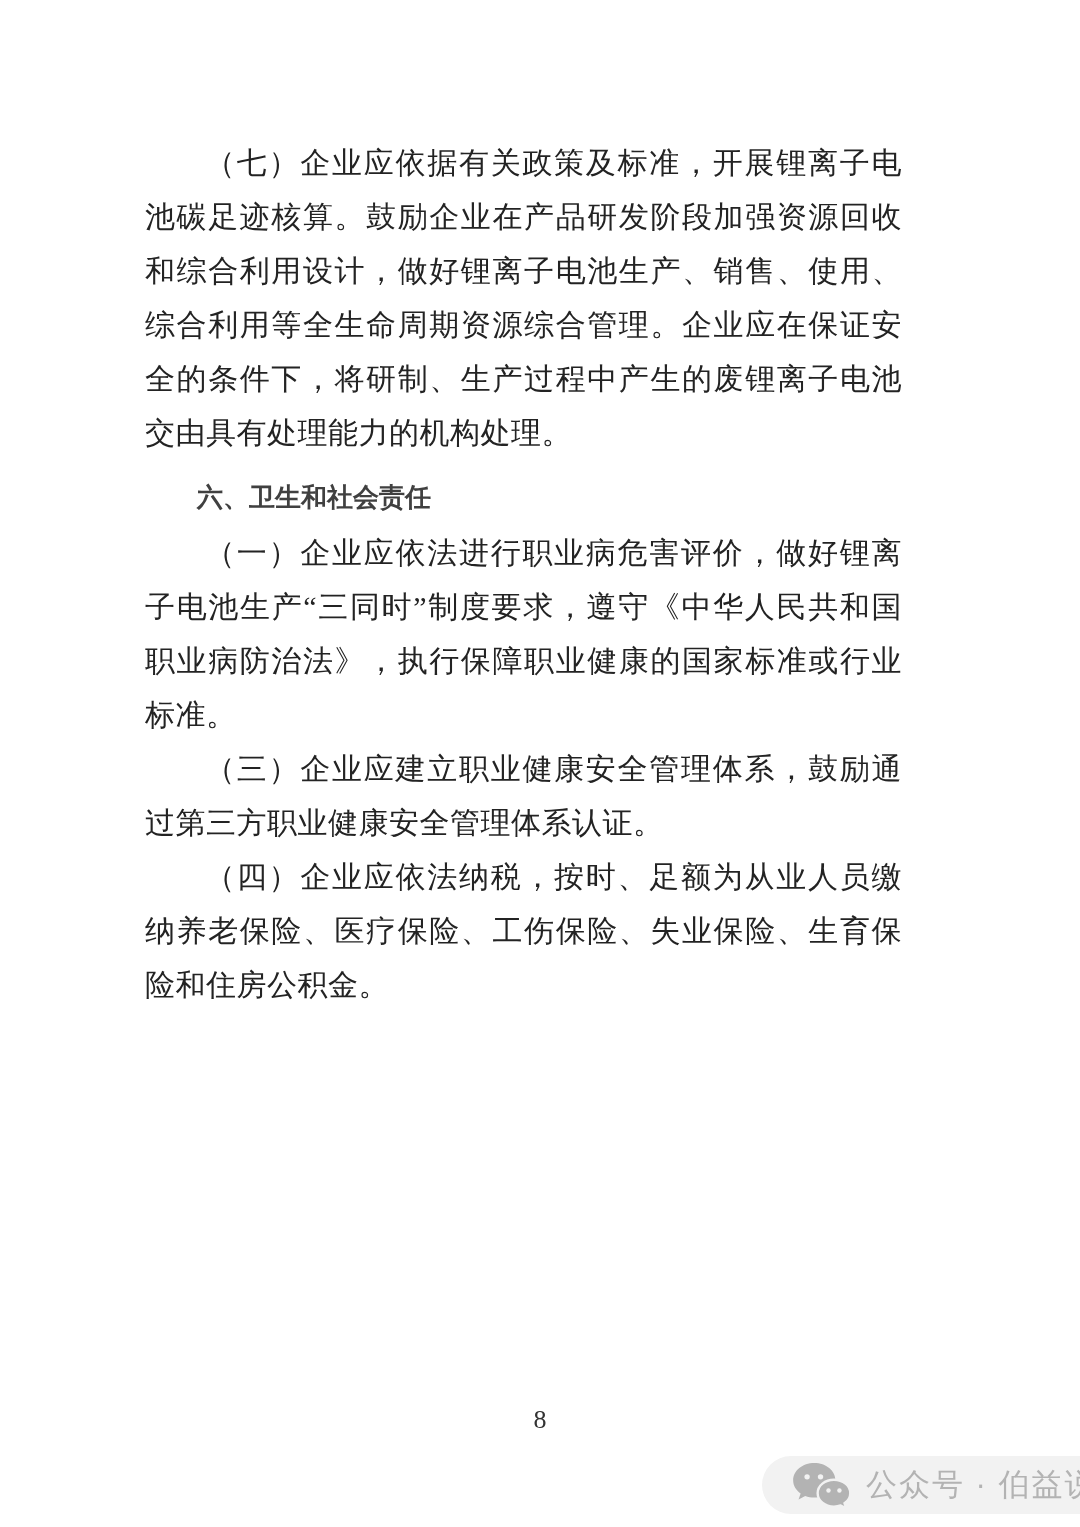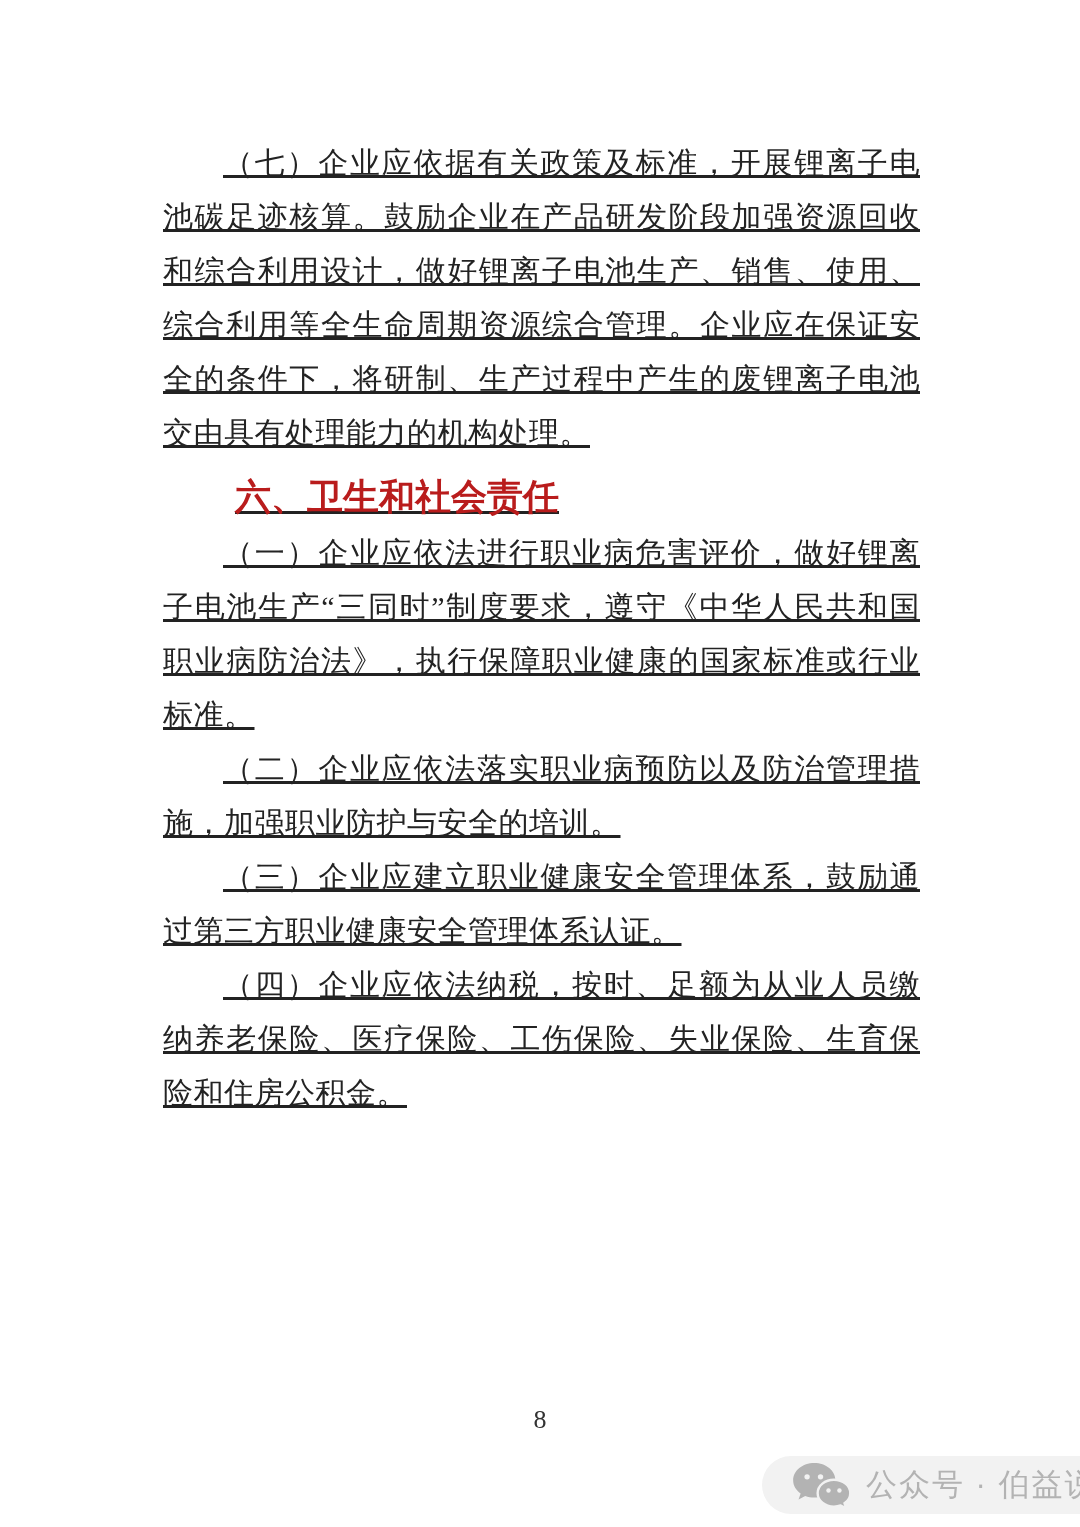--- a/index.html
+++ b/index.html
@@ -11,42 +11,41 @@
     font-family: "Liberation Serif", "DejaVu Serif", serif;
     overflow: hidden;
   }
   .page {
     position: absolute;
     inset: 0;
     background: #ffffff;
   }
   .content {
     position: absolute;
-    left: 163px;
+    left: 145px;
     top: 136px;
     width: 757px;
     color: #222222;
-    text-decoration: underline;
   }
   .para {
     font-size: 30px;
     line-height: 54px;
     text-indent: 2em;
     text-align: justify;
     text-justify: inter-ideograph;
     letter-spacing: 0.5px;
     color: #232323;
   }
   .heading {
     font-family: "Liberation Sans", "DejaVu Sans", sans-serif;
     font-weight: 700;
-    font-size: 36px;
+    font-size: 26px;
     line-height: 54px;
     text-indent: 2em;
-    color: #b91c1c;
+    color: #404040;
     margin-top: 10px;
     margin-bottom: 2px;
   }
   .page-number {
     position: absolute;
     top: 1405px;
     left: 0;
     width: 1080px;
     text-align: center;
     font-size: 26px;
@@ -77,21 +76,20 @@
 </style>
 </head>
 <body>
 
 <div class="page">
 
   <div class="content">
     <p class="para">（七）企业应依据有关政策及标准，开展锂离子电池碳足迹核算。鼓励企业在产品研发阶段加强资源回收和综合利用设计，做好锂离子电池生产、销售、使用、综合利用等全生命周期资源综合管理。企业应在保证安全的条件下，将研制、生产过程中产生的废锂离子电池交由具有处理能力的机构处理。</p>
     <h2 class="heading">六、卫生和社会责任</h2>
     <p class="para">（一）企业应依法进行职业病危害评价，做好锂离子电池生产“三同时”制度要求，遵守《中华人民共和国职业病防治法》，执行保障职业健康的国家标准或行业标准。</p>
-    <p class="para">（二）企业应依法落实职业病预防以及防治管理措施，加强职业防护与安全的培训。</p>
     <p class="para">（三）企业应建立职业健康安全管理体系，鼓励通过第三方职业健康安全管理体系认证。</p>
     <p class="para">（四）企业应依法纳税，按时、足额为从业人员缴纳养老保险、医疗保险、工伤保险、失业保险、生育保险和住房公积金。</p>
   </div>
 
   <div class="page-number">8</div>
 
   <div class="watermark">
     <svg class="wm-icon" viewBox="0 0 64 50" xmlns="http://www.w3.org/2000/svg">
 
       <path fill="#b3b3b3" d="M25 2C12.8 2 3 10 3 20c0 5.6 3 10.5 7.8 13.8L8.6 40l7-3.6c2.9 1 6.1 1.6 9.4 1.6 12.2 0 22-8 22-18S37.2 2 25 2z"></path>

